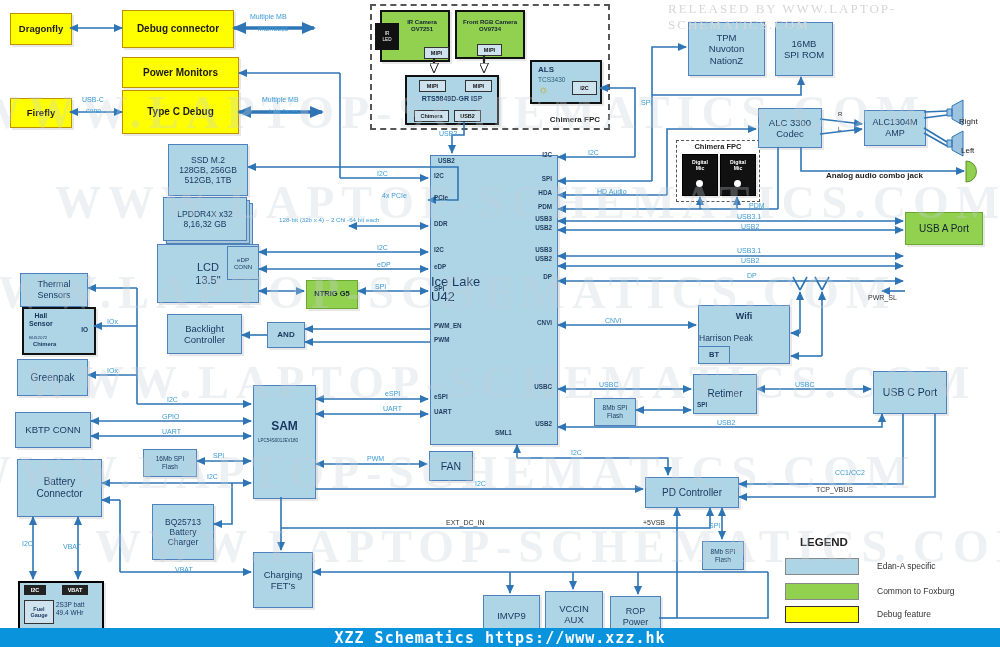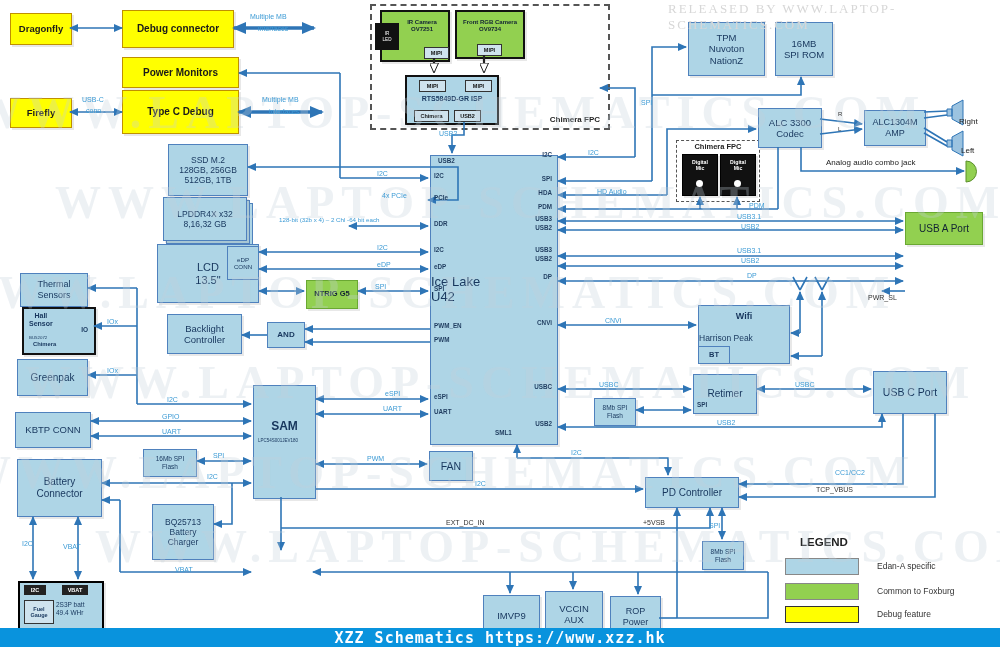--- a/index.html
+++ b/index.html
@@ -79,20 +79,26 @@
     <span class="abs" style="left:2px;top:7px;width:62px;font-size:6px;font-weight:bold;text-align:center;white-space:pre-line">Front RGB Camera
 OV9734</span>
     <span class="tag" style="left:20px;top:32px;width:23px;height:10px">MIPI</span>
   </div>
   <div class="bx rel blk" style="left:405px;top:75px;width:90px;height:46px">
     <span class="tag" style="left:12px;top:3px;width:25px;height:10px">MIPI</span>
     <span class="tag" style="left:58px;top:3px;width:25px;height:10px">MIPI</span>
     <span class="abs" style="left:0;top:18px;width:100%;font-size:7px;font-weight:bold;text-align:center">RTS5849D-GR ISP</span>
     <span class="tag" style="left:7px;top:33px;width:33px;height:10px">Chimera</span>
     <span class="tag" style="left:47px;top:33px;width:25px;height:10px">USB2</span>
+  </div>
+  <div class="bx rel blk" style="left:530px;top:60px;width:68px;height:40px">
+    <span class="abs" style="left:6px;top:3px;font-size:8px;font-weight:bold">ALS</span>
+    <span class="abs" style="left:6px;top:14px;font-size:6.5px;color:#2e5e7e">TCS3430</span>
+    <span class="abs" style="left:6px;top:21px;font-size:11px;color:#c8a400;font-weight:bold">☼</span>
+    <span class="tag" style="left:40px;top:19px;width:23px;height:12px">I2C</span>
   </div>
 
   <div class="bx" style="left:688px;top:22px;width:75px;height:52px;font-size:9.5px">TPM
 Nuvoton
 NationZ</div>
   <div class="bx" style="left:775px;top:22px;width:56px;height:52px;font-size:9.5px">16MB
 SPI ROM</div>
   <div class="bx" style="left:758px;top:108px;width:62px;height:38px;font-size:9.5px">ALC 3300
 Codec</div>
   <div class="bx" style="left:864px;top:110px;width:60px;height:34px;font-size:9px">ALC1304M
@@ -164,20 +170,22 @@
 Battery
 Charger</div>
   <div class="bx rel" style="left:18px;top:581px;width:82px;height:50px;border:2.5px solid #000">
     <span class="abs" style="left:4px;top:2px;width:22px;height:10px;background:#222;color:#fff;font-size:5.5px;font-weight:bold;display:flex;align-items:center;justify-content:center">I2C</span>
     <span class="abs" style="left:42px;top:2px;width:26px;height:10px;background:#222;color:#fff;font-size:5.5px;font-weight:bold;display:flex;align-items:center;justify-content:center">VBAT</span>
     <span class="abs" style="left:4px;top:17px;width:28px;height:22px;background:#cfe3ee;border:1px solid #333;font-size:5.5px;font-weight:bold;display:flex;align-items:center;justify-content:center;text-align:center;white-space:pre-line">Fuel
 Gauge</span>
     <span class="abs" style="left:36px;top:18px;font-size:6.5px;white-space:pre-line;text-align:left">2S3P batt
 49.4 WHr</span>
   </div>
+  <div class="bx" style="left:253px;top:552px;width:58px;height:54px;font-size:9.5px">Charging
+FET's</div>
   <div class="bx" style="left:429px;top:451px;width:42px;height:28px;font-size:10.5px">FAN</div>
   <div class="bx" style="left:483px;top:595px;width:55px;height:40px;font-size:9.5px">IMVP9</div>
   <div class="bx" style="left:545px;top:591px;width:56px;height:44px;font-size:9.5px">VCCIN
 AUX</div>
   <div class="bx" style="left:610px;top:596px;width:49px;height:40px;font-size:9px">ROP
 Power</div>
 
   <div class="bx rel" style="left:430px;top:155px;width:126px;height:288px">
     <span class="abs" style="left:0;top:118px;width:100%;text-align:left;font-size:13px;font-weight:normal;white-space:pre-line">Ice Lake
 U42</span>
@@ -349,21 +357,21 @@
       <span class="wl lb" style="left: 175px; top: 566px;">VBAT</span>
       <span class="wl dk" style="left: 446px; top: 519px;">EXT_DC_IN</span>
       <span class="wl dk" style="left: 643px; top: 519px;">+5VSB</span>
       <span class="wl lb" style="left: 709px; top: 522px;">SPI</span>
       <span class="wl lb" style="left: 571px; top: 449px;">I2C</span>
       <span class="wl dk" style="left: 868px; top: 294px;">PWR_SL</span>
       <span class="wl dks" style="left: 838px; top: 111px;">R</span>
       <span class="wl dks" style="left: 838px; top: 126px;">L</span>
       <span class="wl dk2" style="left: 959px; top: 118px;">Right</span>
       <span class="wl dk2" style="left: 961px; top: 147px;">Left</span>
-      <span class="wl dk2" style="left: 826px; top: 159px;">Analog audio combo jack</span>
+      <span class="wl dk2" style="left: 826px; top: 172px; font-weight: bold;">Analog audio combo jack</span>
       <span class="wl pin" style="left: 438px; top: 158px;">USB2</span>
       <span class="wl pin" style="left: 434px; top: 173px;">I2C</span>
       <span class="wl pin" style="left: 434px; top: 195px;">PCIe</span>
       <span class="wl pin" style="left: 434px; top: 221px;">DDR</span>
       <span class="wl pin" style="left: 434px; top: 247px;">I2C</span>
       <span class="wl pin" style="left: 434px; top: 264px;">eDP</span>
       <span class="wl pin" style="left: 434px; top: 286px;">SPI</span>
       <span class="wl pin" style="left: 434px; top: 323px;">PWM_EN</span>
       <span class="wl pin" style="left: 434px; top: 337px;">PWM</span>
       <span class="wl pin" style="left: 434px; top: 394px;">eSPI</span>

